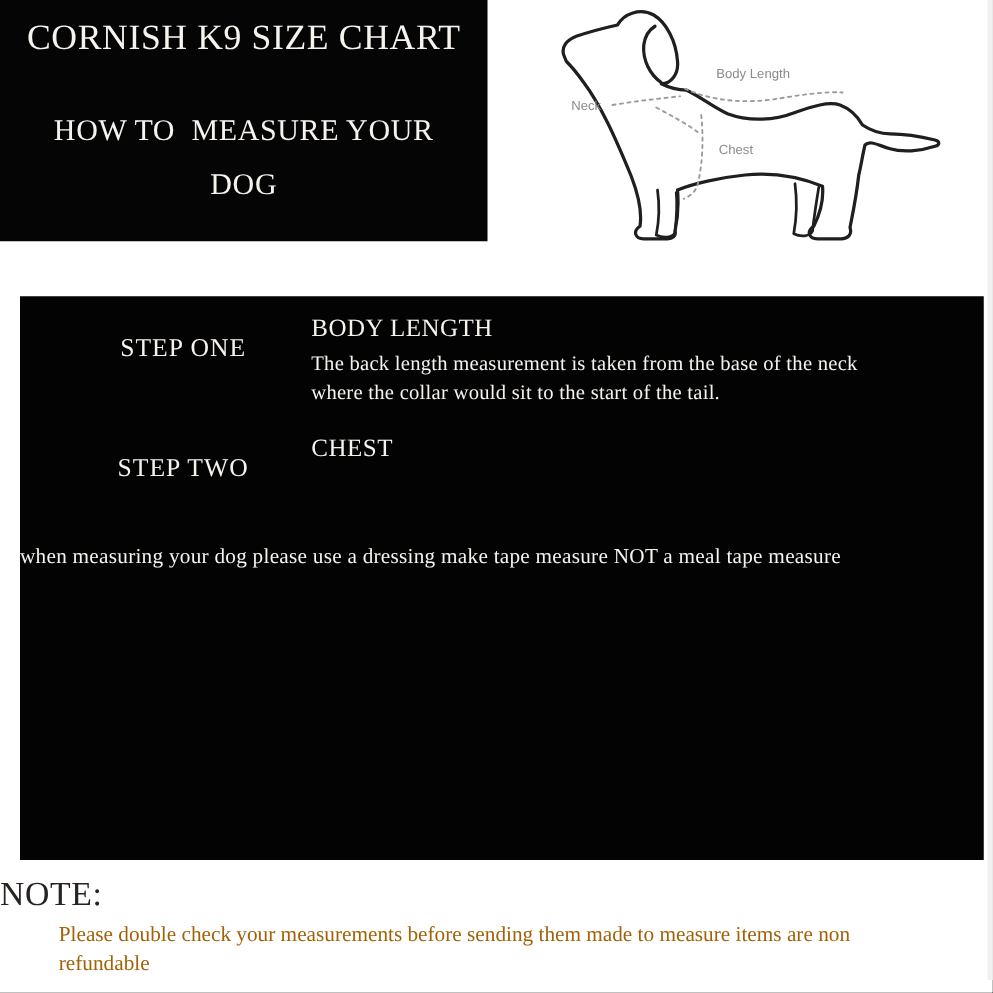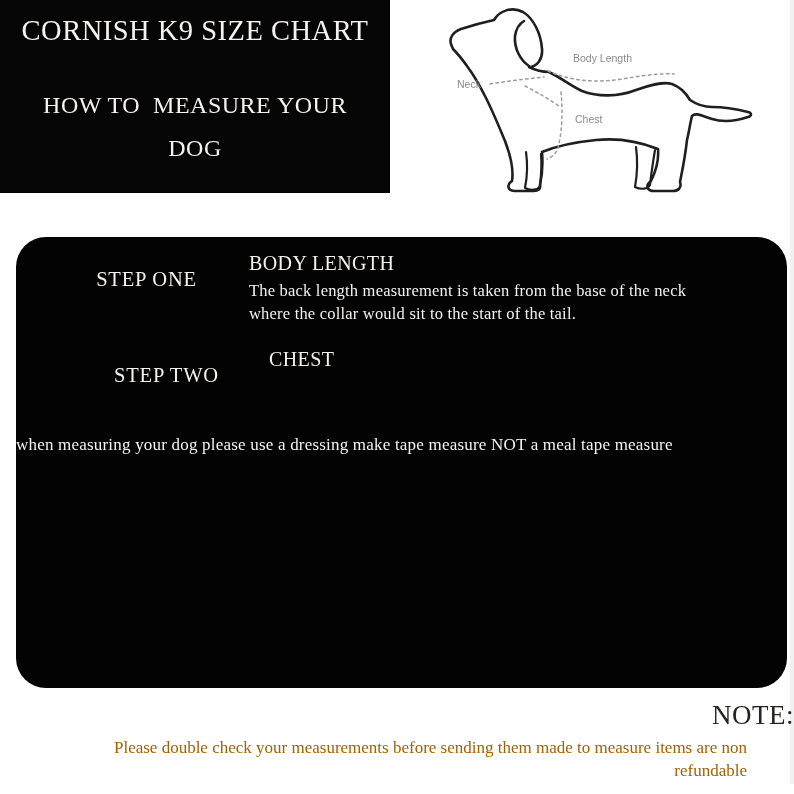--- a/index.html
+++ b/index.html
@@ -53,25 +53,24 @@
     fill: #8b8b8b;
   }
 
   
   .steps-box {
     position: absolute; left: 16px; top: 237px;
     width: 771px; height: 451px;
     background: #030303;
     color: #f6f3ef;
     padding-top: 14px;
-    border-radius: 30px;
   }
   .step-row { display: flex; }
   .step-row.row-1 { margin-bottom: 22px; }
-  .step-row.row-2 { margin-bottom: 32px; padding-left: 20px; }
+  .step-row.row-2 { margin-bottom: 32px; }
   .step-cell {
     width: 233px;
     flex: 0 0 233px;
     text-align: center;
     padding-left: 28px;
   }
   .step-label {
     display: inline-block;
     margin-top: 17px;
     font-size: 20.5px;
@@ -93,21 +92,21 @@
   .warning-line {
     margin-top: 48px;
     font-size: 17px;
     letter-spacing: 0.2px;
   }
 
   
   .footer {
     position: absolute; left: 0; top: 692px;
     width: 794px;
-    text-align: right;
+    text-align: left;
     color: #262321;
   }
   .note-title {
     font-size: 27px;
     font-weight: normal;
     line-height: 34px;
     margin-top: 6px;
     letter-spacing: 0.5px;
   }
   .note-text {

